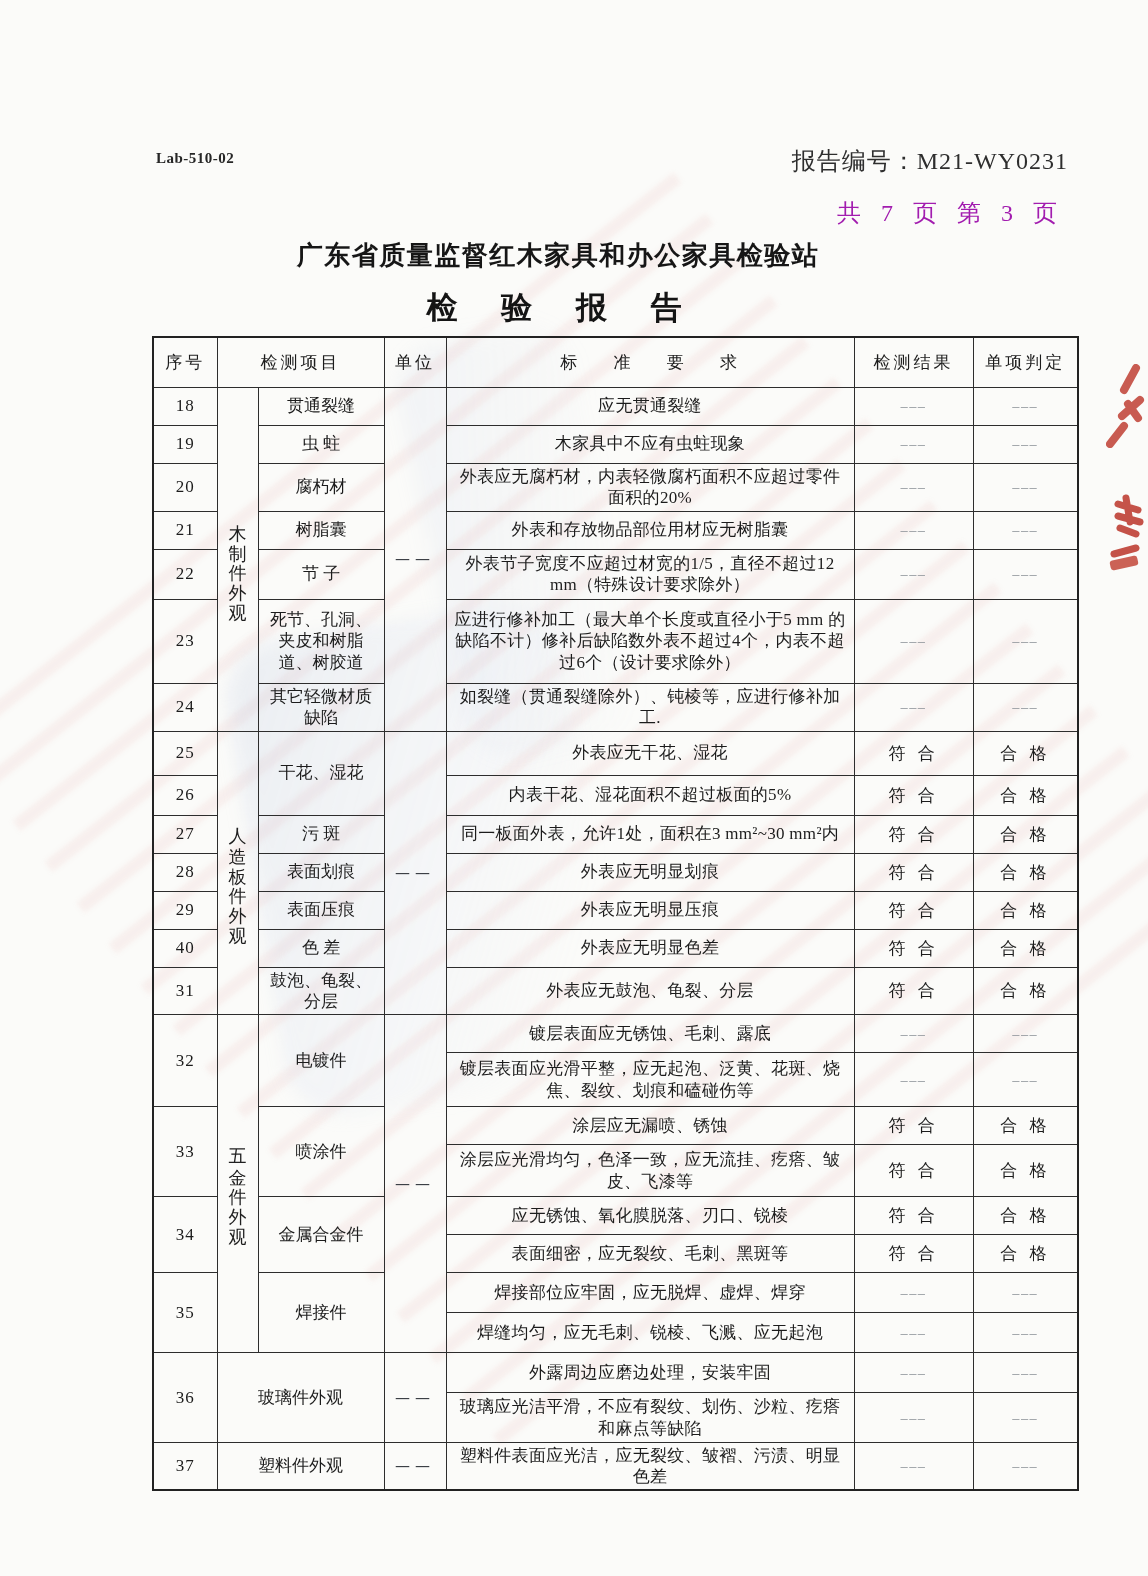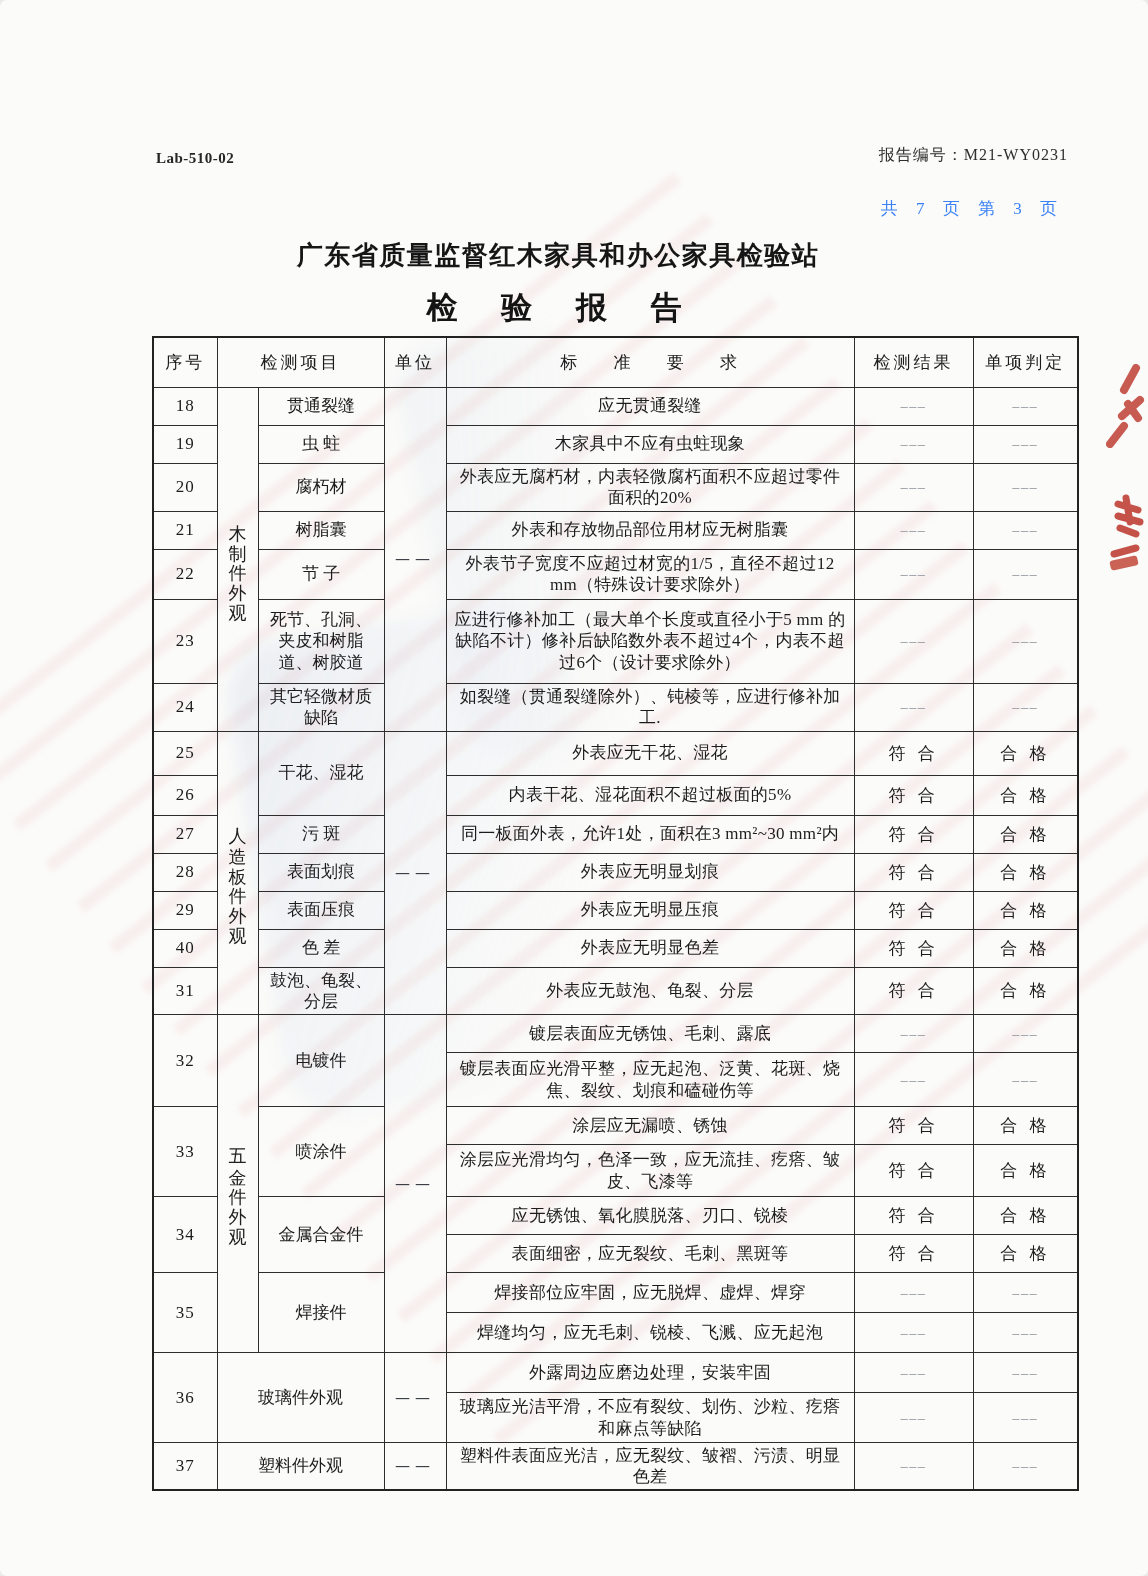--- a/index.html
+++ b/index.html
@@ -3,21 +3,20 @@
 <meta charset="utf-8">
 <style>
   html,body{margin:0;padding:0;background:#e9e9e9;}
   .page{
     position:relative;
     width:1148px;height:1576px;
     background:#fbfbf9;
     overflow:hidden;
     font-family:"Liberation Serif","DejaVu Serif",serif;
     color:#1d1d1d;
-    border-radius:7px;
   }
   
   .wm-blue{
     position:absolute;left:255px;top:620px;width:340px;height:480px;
     background:linear-gradient(115deg, rgba(168,184,216,0.20), rgba(200,212,236,0.10) 55%, rgba(200,212,236,0) 85%);
     transform:rotate(-9deg);border-radius:60px;filter:blur(9px);
     pointer-events:none;
   }
   .wm-blue2{
     position:absolute;left:430px;top:330px;width:180px;height:420px;
@@ -37,25 +36,25 @@
   
   .seal-frag{position:absolute;right:0;pointer-events:none;}
   .seal-frag svg{display:block;}
   
   .form-code{
     position:absolute;left:156px;top:150px;
     font-size:15px;font-weight:bold;letter-spacing:0.5px;color:#262626;
   }
   .report-no{
     position:absolute;right:80px;top:145px;
-    font-size:16px;color:#2e2e2e;letter-spacing:1px;
+    font-size:24px;color:#2e2e2e;letter-spacing:1px;
   }
   .page-info{
     position:absolute;right:84px;top:197px;
-    font-size:17px;color:#3b82f6;letter-spacing:7px;
+    font-size:24px;color:#a21caf;letter-spacing:7px;
   }
   .station{
     position:absolute;left:0;right:40px;top:238px;
     text-align:center;font-size:26px;font-weight:bold;color:#161616;letter-spacing:1.5px;padding-left:8px;
   }
   .doc-title{
     position:absolute;left:0;right:40px;top:287px;
     text-align:center;font-size:31px;font-weight:bold;color:#141414;
     letter-spacing:12px;word-spacing:12px;margin-left:12px;
   }

